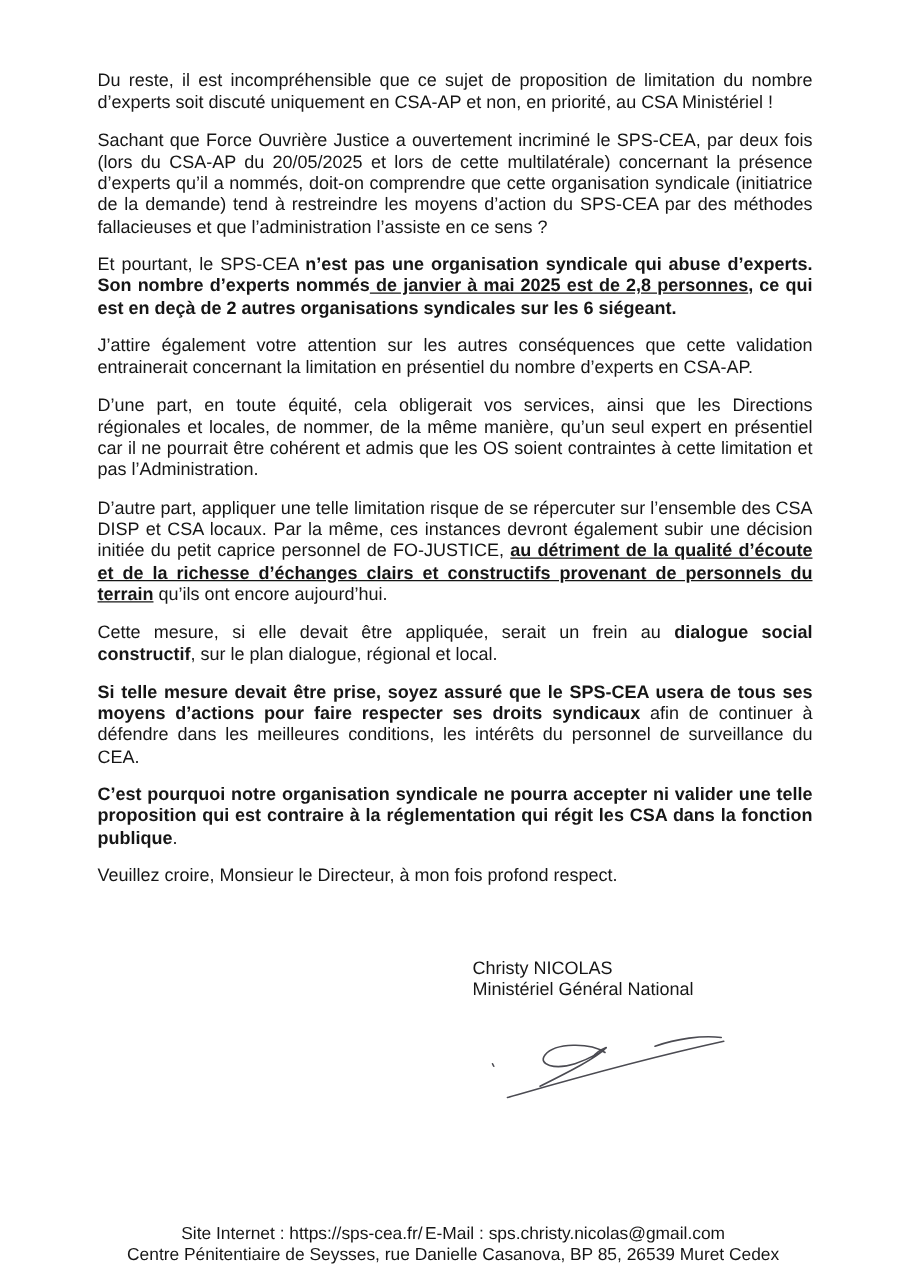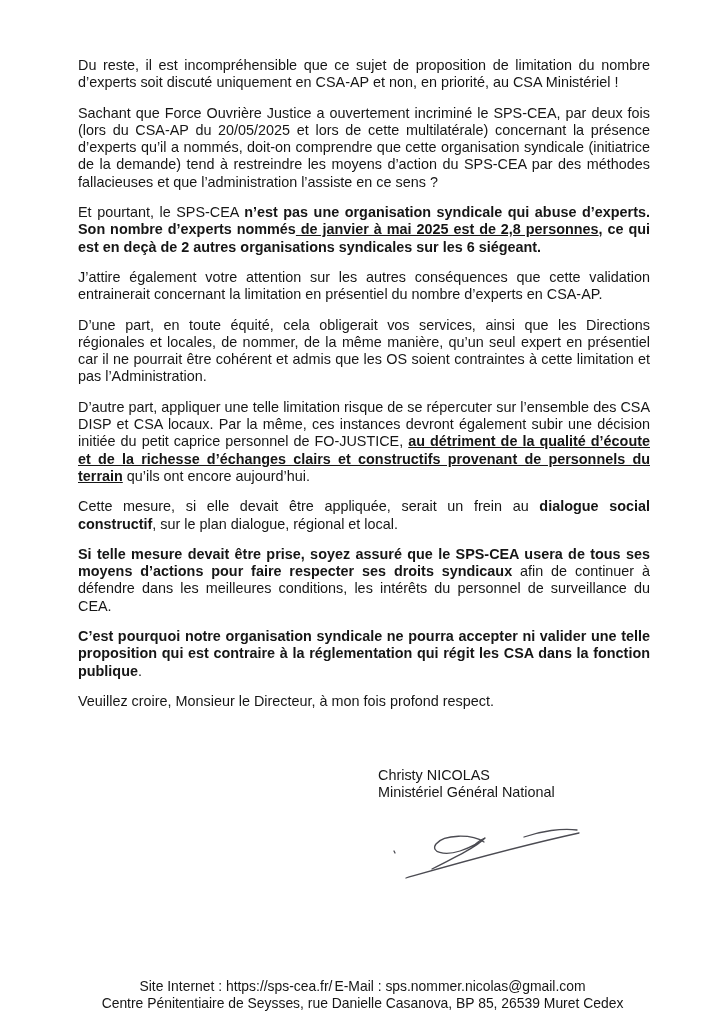--- a/index.html
+++ b/index.html
@@ -96,18 +96,18 @@
       <path d="M 98 22 C 86 14 58 14 50 24 C 44 32 58 36 74 31 C 86 27 96 21 99 18 C 92 26 68 38 46 49"></path>
       <path d="M 99 18 C 94 20 90 23 88 26"></path>
       <path d="M 20 58 C 55 48 120 29 193 13"></path>
       <path d="M 138 17 C 155 11 176 8 191 10"></path>
       <path d="M 8 31 L 9 33"></path>
     </svg>
   </div>
 
   <div class="page-footer">
     <div>
-      <span class="footer-site">Site Internet : https://sps-cea.fr/</span><span>E-Mail : sps.nommer.nicolas@gmail.com</span>
+      <span class="footer-site">Site Internet : https://sps-cea.fr/</span><span>E-Mail : sps.christy.nicolas@gmail.com</span>
     </div>
     <div>Centre Pénitentiaire de Seysses, rue Danielle Casanova, BP 85, 26539 Muret Cedex</div>
   </div>
 
 </div>
 
 </body></html>

